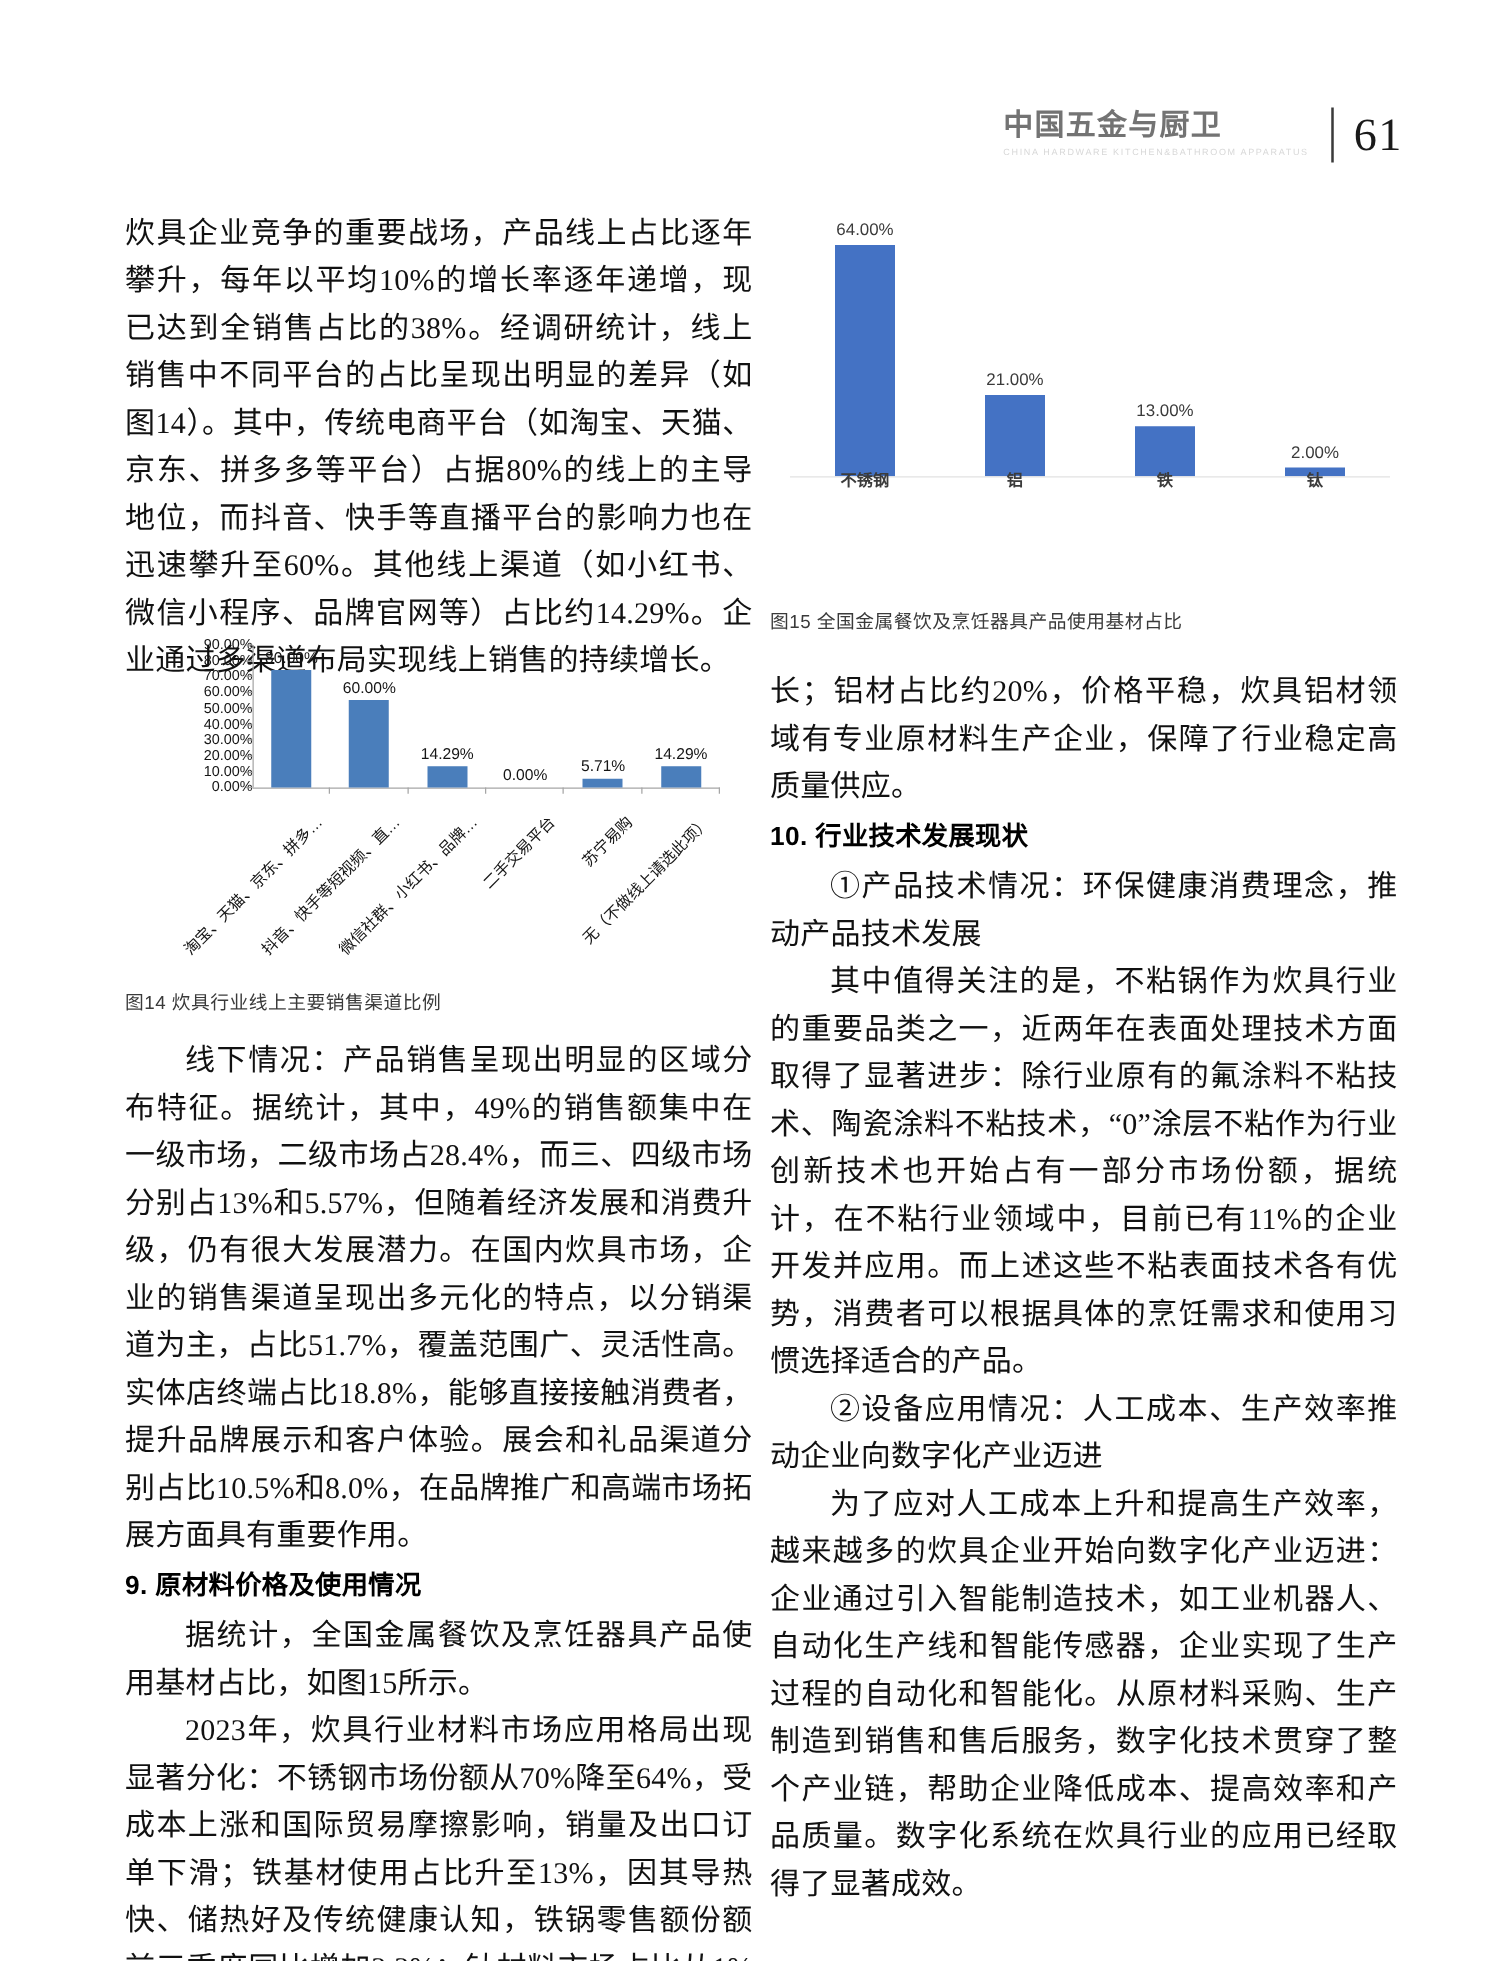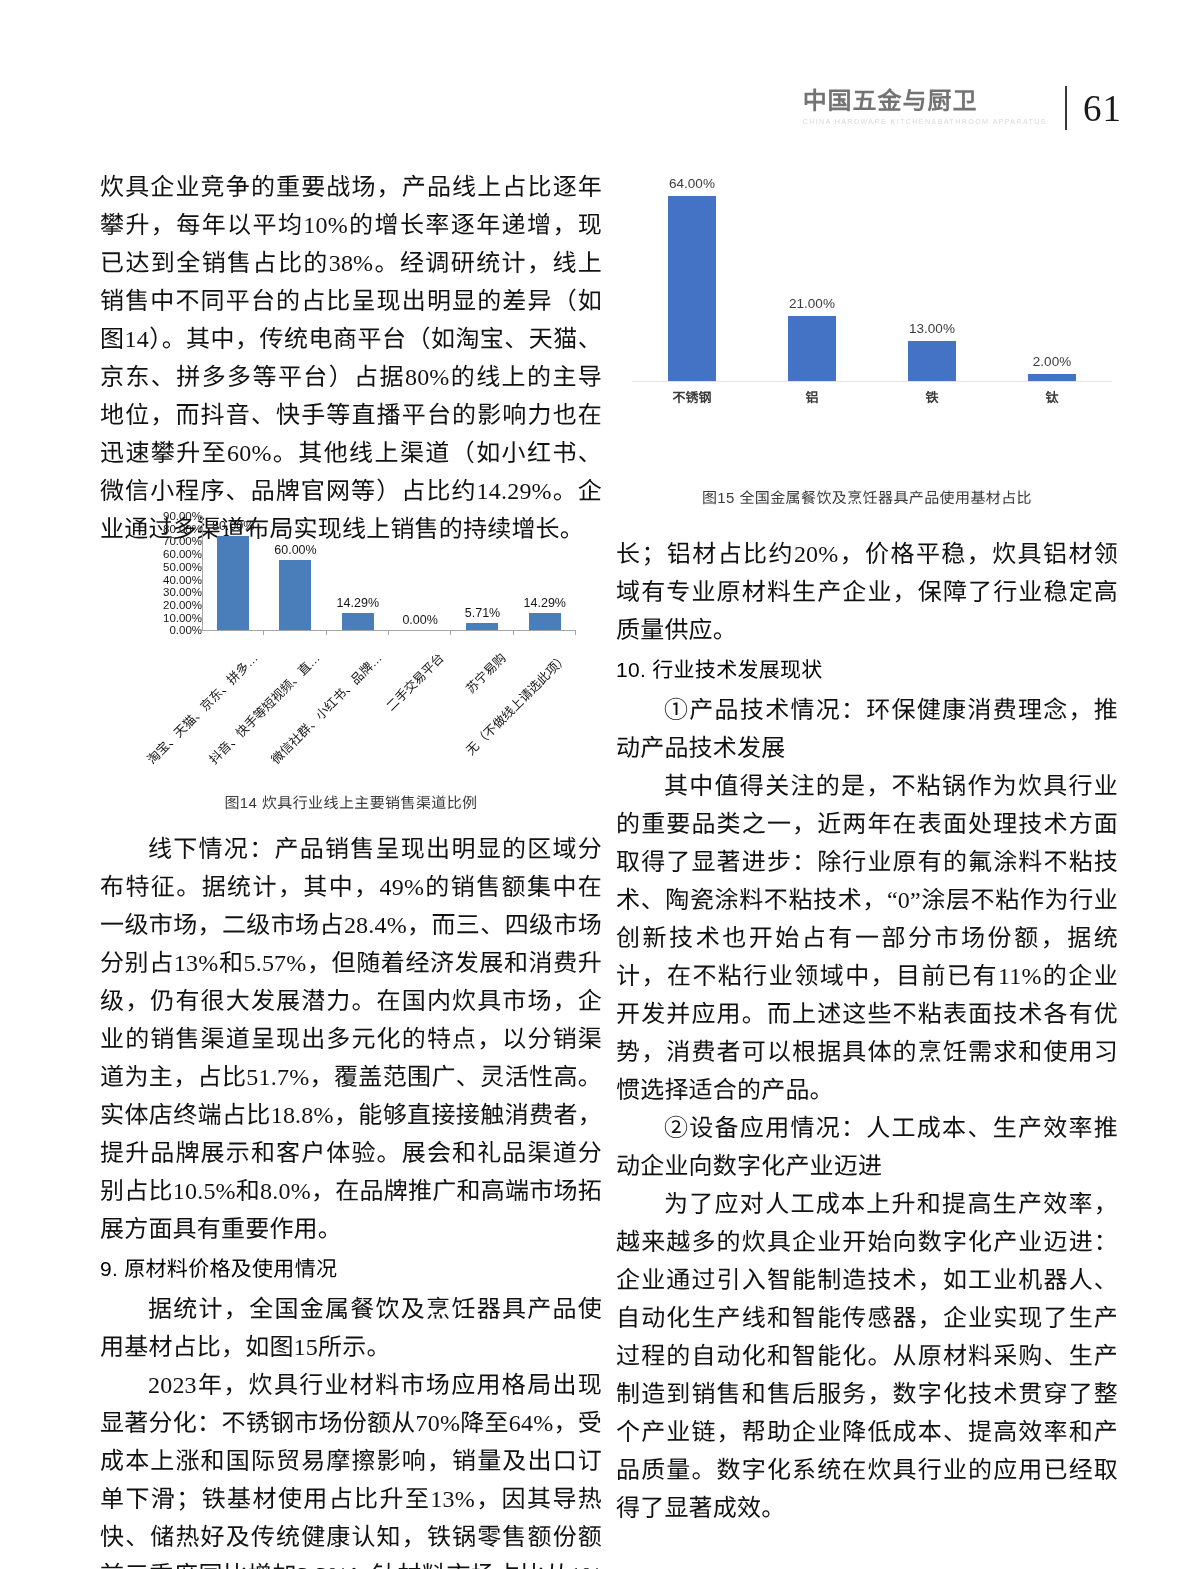--- a/index.html
+++ b/index.html
@@ -79,31 +79,30 @@
     text-align: justify;
     text-justify: inter-ideograph;
     letter-spacing: 0.2px;
   }
   p.indent { text-indent: 2em; }
 
   h2.section {
     margin: 0;
     font-family: "Liberation Sans", "DejaVu Sans", sans-serif;
     font-size: 21px;
-    font-weight: 400;
+    font-weight: 700;
     color: #000000;
     line-height: 42px;
     letter-spacing: 0.3px;
   }
 
   .fig-caption {
     font-family: "Liberation Sans", "DejaVu Sans", sans-serif;
     font-size: 15px;
     color: #3a3a3a;
-    text-align: center;
     line-height: 1.4;
     letter-spacing: 0.4px;
   }
 
   
   .fig15-wrap {
     position: absolute;
     left: 632px;
     top: 176px;
     width: 480px;
@@ -148,25 +147,25 @@
     font-family: "Liberation Sans", "DejaVu Sans", sans-serif;
     font-size: 13.5px;
     color: #3b3b3b;
     margin-bottom: 5px;
     white-space: nowrap;
   }
   .fig15-cats {
     position: absolute;
     left: 0;
     right: 0;
-    bottom: 0;
+    bottom: 12px;
     height: 24px;
     display: flex;
     justify-content: space-around;
-    align-items: center;
+    align-items: flex-start;
   }
   .fig15-cat {
     width: 25%;
     text-align: center;
     font-family: "Liberation Sans", "DejaVu Sans", sans-serif;
     font-size: 13px;
     font-weight: 700;
     color: #3b3b3b;
     padding-top: 4px;
   }

